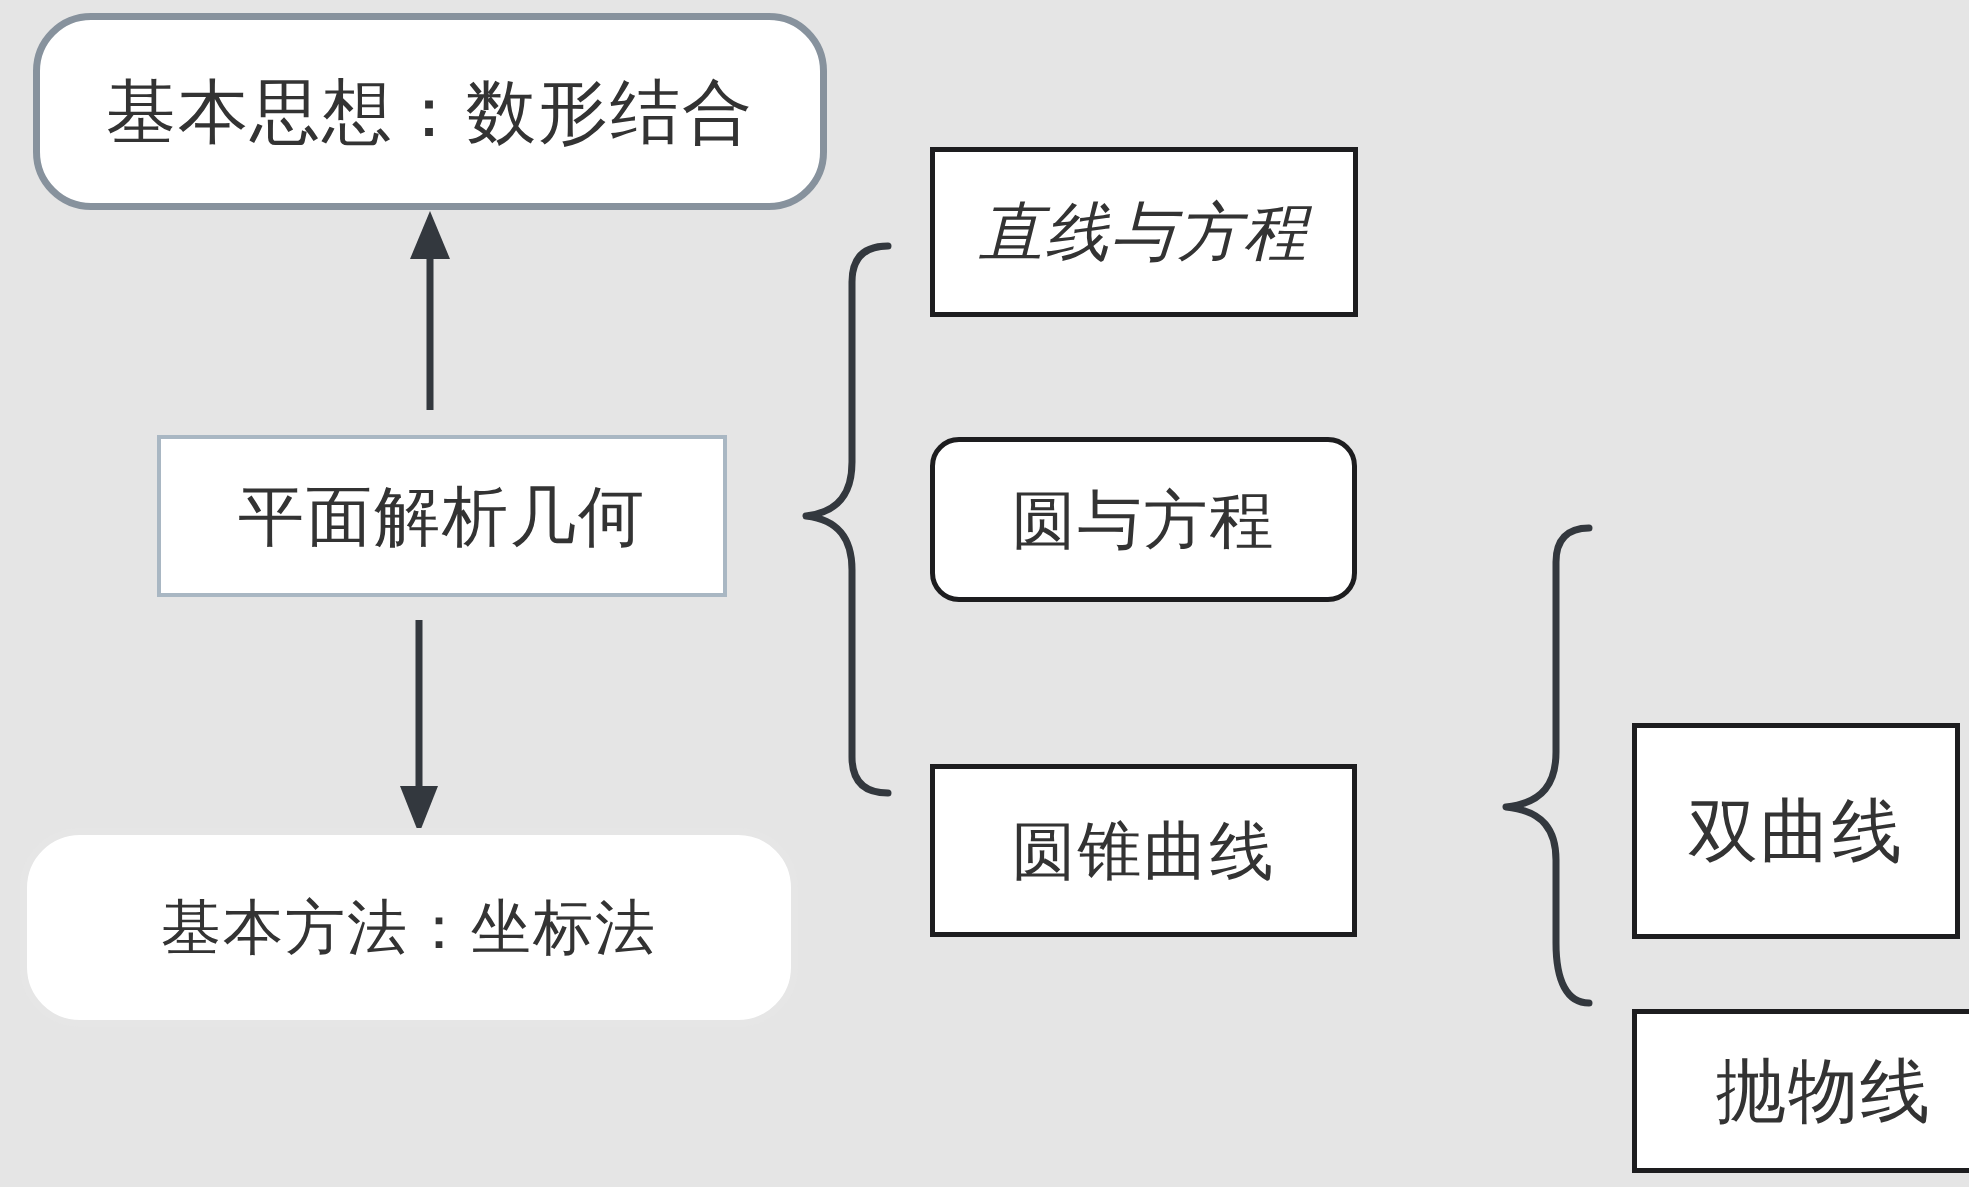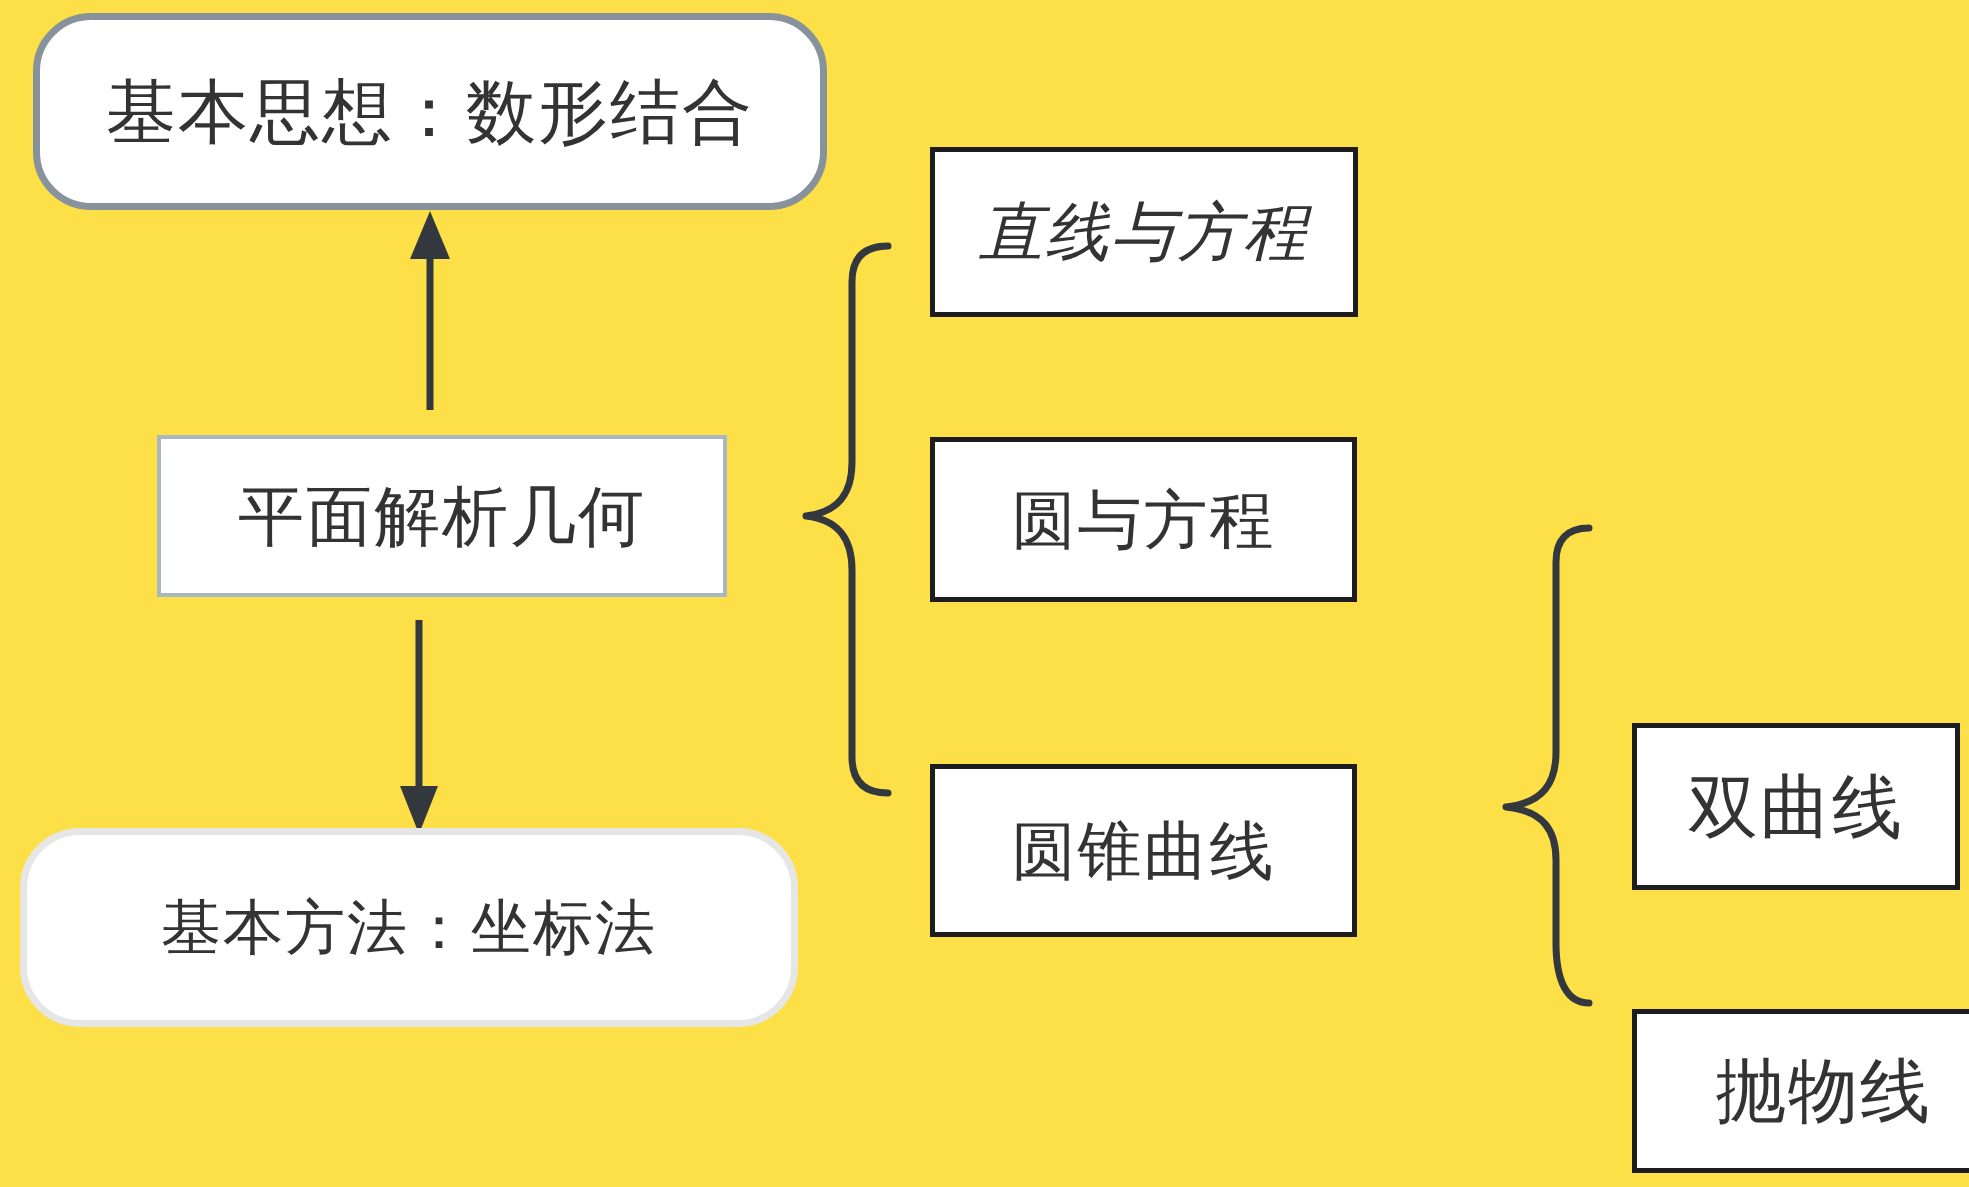--- a/index.html
+++ b/index.html
@@ -4,21 +4,21 @@
 <style>
   html, body {
     margin: 0;
     padding: 0;
     background: #ffffff;
   }
   #canvas {
     position: relative;
     width: 1969px;
     height: 1187px;
-    background: #fde047;
+    background: #e5e5e5;
     overflow: hidden;
     font-family: "Liberation Sans", "DejaVu Sans", sans-serif;
   }
   .node {
     position: absolute;
     box-sizing: border-box;
     display: flex;
     align-items: center;
     justify-content: center;
     background: #ffffff;
@@ -45,26 +45,26 @@
     border: 7px solid #e6e6e6;
     border-radius: 60px;
     font-size: 60px;
   }
   
   .node-dark {
     border: 5px solid #1d1d1f;
     font-size: 64px;
   }
   .node-line     { left: 930px;  top: 147px;  width: 428px; height: 170px; font-style: italic; }
-  .node-circle   { left: 930px;  top: 437px;  width: 427px; height: 165px; }
+  .node-circle   { left: 930px;  top: 437px;  width: 427px; height: 165px; border-radius: 29px; }
   .node-conic    { left: 930px;  top: 727px;  width: 427px; height: 173px; margin-top: 37px; }
   
   .node-leaf { font-size: 70px; }
   .node-ellipse   { left: 1632px; top: 437px;  width: 323px; height: 166px; }
-  .node-hyperbola { left: 1632px; top: 723px;  width: 328px; height: 167px; }
+  .node-hyperbola { left: 1632px; top: 723px;  width: 328px; height: 216px; }
   .node-parabola  { left: 1632px; top: 1009px; width: 384px; height: 164px; }
 
   #connector-layer {
     position: absolute;
     left: 0; top: 0;
     width: 1969px;
     height: 1187px;
     pointer-events: none;
   }
 </style>

